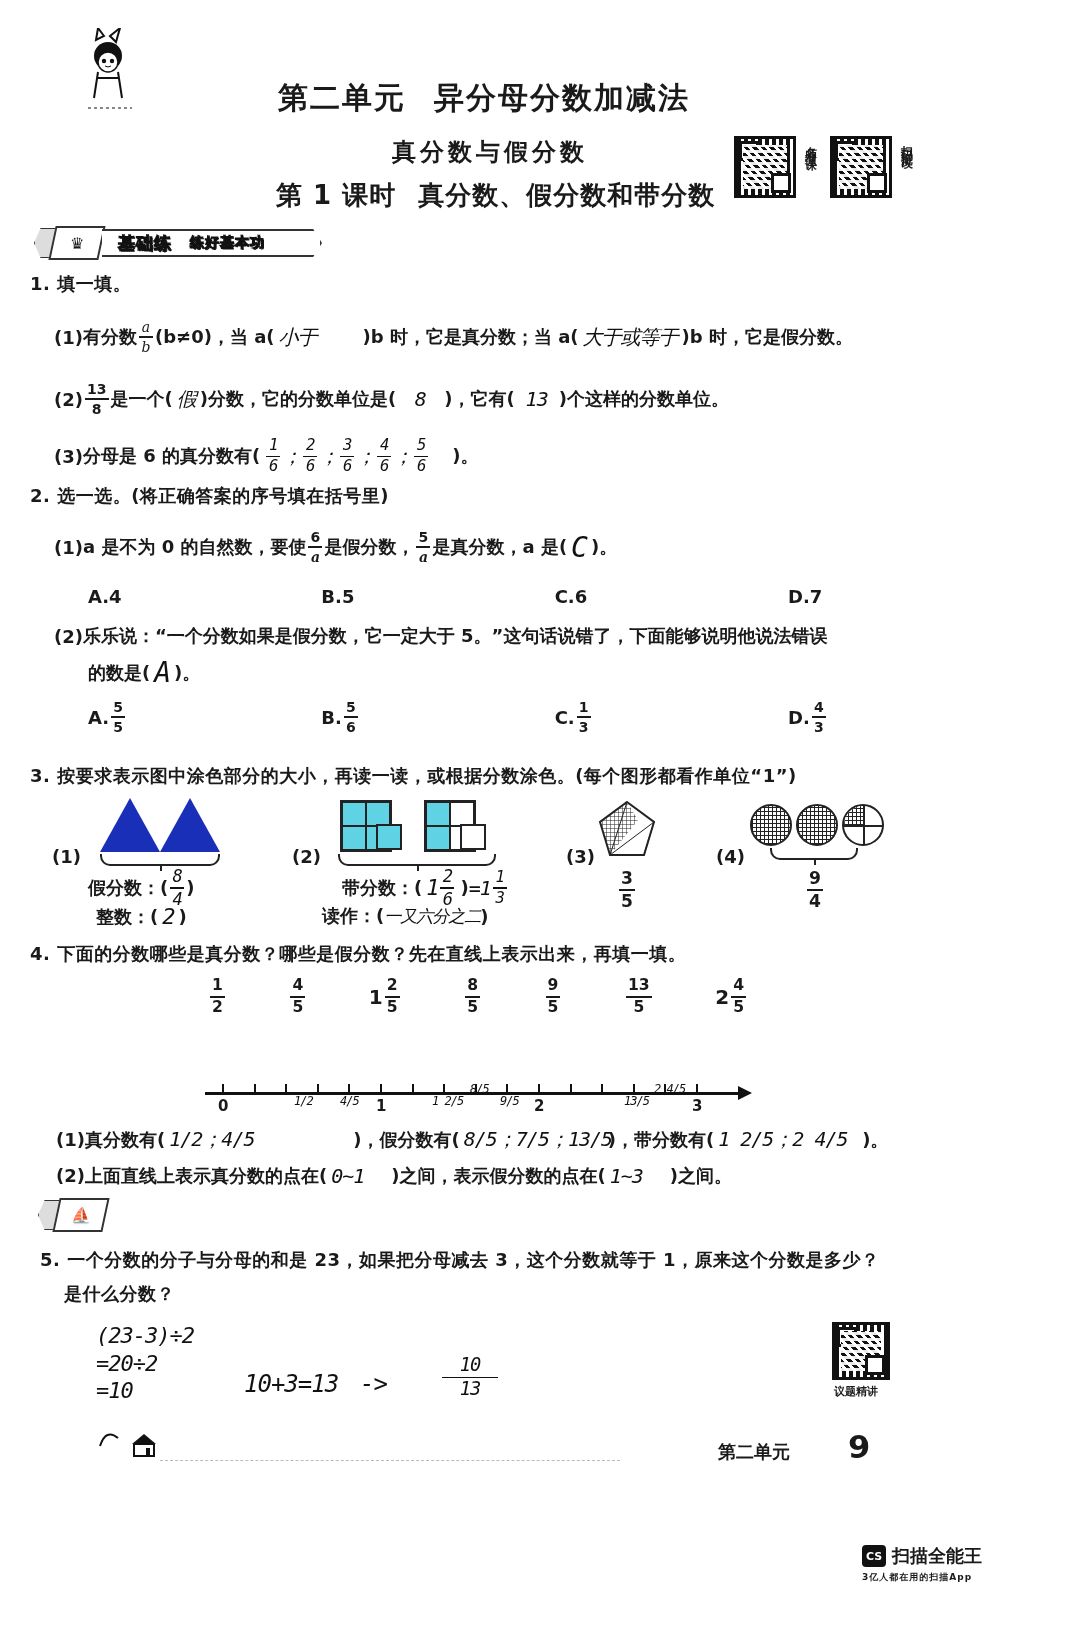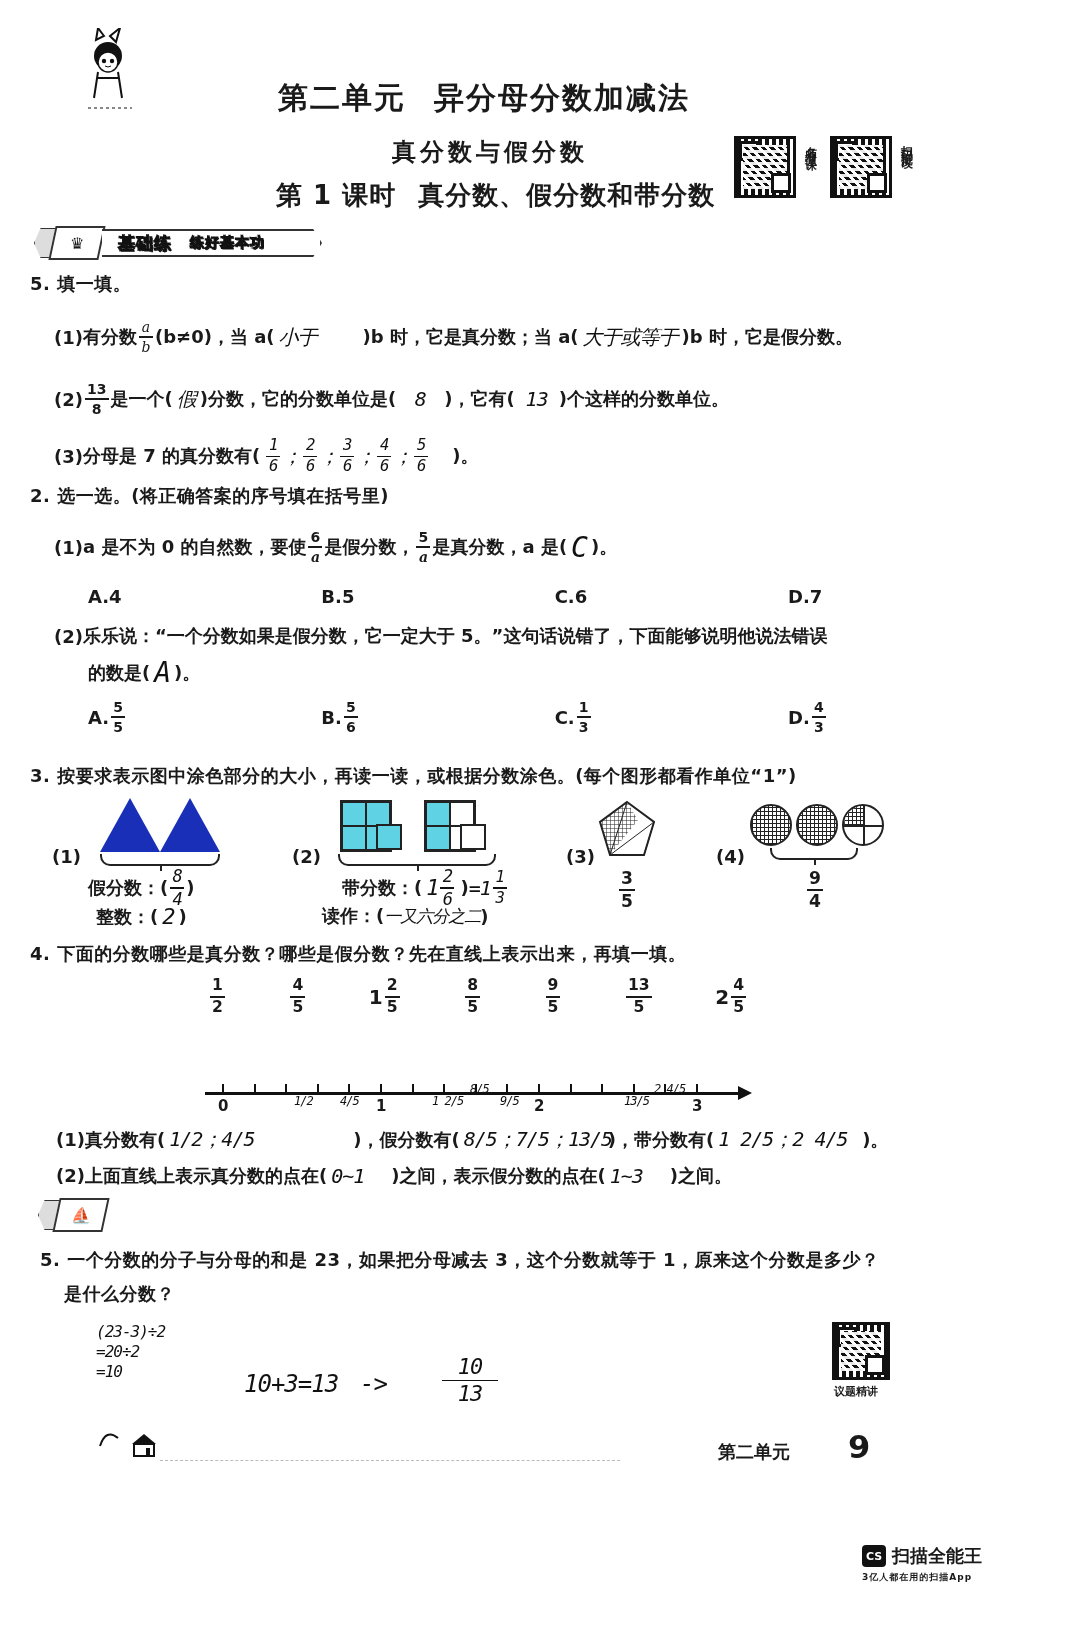--- a/index.html
+++ b/index.html
@@ -124,21 +124,21 @@
   <div class="chev"></div>
   <div class="badge">
       <span>♛</span>
     </div>
   <div class="body" style="width:220px;">
     <span class="label outline">基础练</span>
     <span class="sub outline">练好基本功</span>
   </div>
 </div>
 
-<div class="abs q" style="left:30px; top:272px;">5. 填一填。</div>
+<div class="abs q" style="left:30px; top:272px;">1. 填一填。</div>
 
 <div class="abs line" style="left:54px; top:320px;">
   <span class="t">(1)</span>
   <span class="t">有分数</span>
   <span class="frac serif" style="font-style:italic;">
       <span class="n">a</span>
       <span class="bar"></span>
       <span class="d">b</span>
     </span>
   <span class="t">(b≠0)，当 a(</span>
@@ -159,21 +159,21 @@
   <span class="ans hand">假</span>
   <span class="t">)分数，它的分数单位是(</span>
   <span class="ans hand" style="width:40px; text-align:center;">8</span>
   <span class="t">)，它有(</span>
   <span class="ans hand" style="width:36px; text-align:center;">13</span>
   <span class="t">)个这样的分数单位。</span>
 </div>
 
 <div class="abs line" style="left:54px; top:438px;">
   <span class="t">(3)</span>
-  <span class="t">分母是 7 的真分数有(</span>
+  <span class="t">分母是 6 的真分数有(</span>
   <span class="hand ans" style="display:flex; align-items:center;">
     <span class="frac hw">
         <span class="n">1</span>
         <span class="bar"></span>
         <span class="d">6</span>
       </span>
       <span>；</span>
     <span class="frac hw">
         <span class="n">2</span>
         <span class="bar"></span>
@@ -503,28 +503,28 @@
 <div class="abs banner" style="left:38px; top:1198px;">
   <div class="chev"></div>
   <div class="badge">
       <span>⛵</span>
     </div>
 </div>
 
 <div class="abs q" style="left:40px; top:1248px;">5. 一个分数的分子与分母的和是 23，如果把分母减去 3，这个分数就等于 1，原来这个分数是多少？</div>
 <div class="abs q" style="left:64px; top:1282px;">是什么分数？</div>
 
-<div class="abs hand" style="left:96px; top:1322px; font-size:16px; line-height:1.25;">
+<div class="abs hand" style="left:96px; top:1322px; font-size:22px; line-height:1.25;">
   <div>(23-3)÷2</div>
   <div>=20÷2</div>
   <div>=10</div>
 </div>
 <div class="abs hand" style="left:244px; top:1370px; font-size:24px;">10+3=13</div>
 <div class="abs hand" style="left:360px; top:1370px; font-size:24px;">-&gt;</div>
-<div class="abs frac hw hand" style="left:440px; top:1356px; font-size:28px;">
+<div class="abs frac hw hand" style="left:440px; top:1356px; font-size:24px;">
     <span class="n">10</span>
     <span class="bar" style="min-width:56px;"></span>
     <span class="d">13</span>
   </div>
 
 <div class="qr" style="left:832px; top:1322px; width:58px; height:58px;">
     <div class="pat"></div>
   </div>
 <div class="abs" style="left:834px; top:1384px; font-size:11px; font-weight:bold;">议题精讲</div>
 

